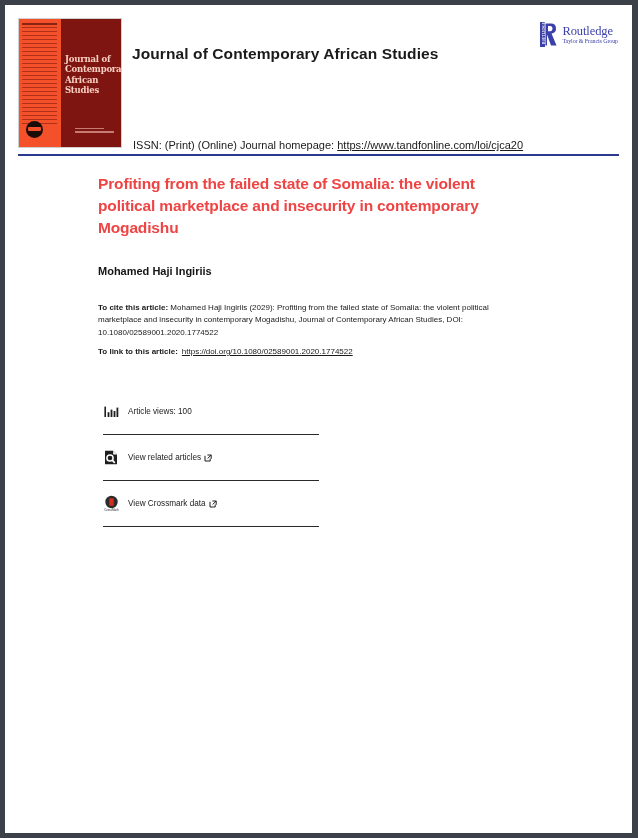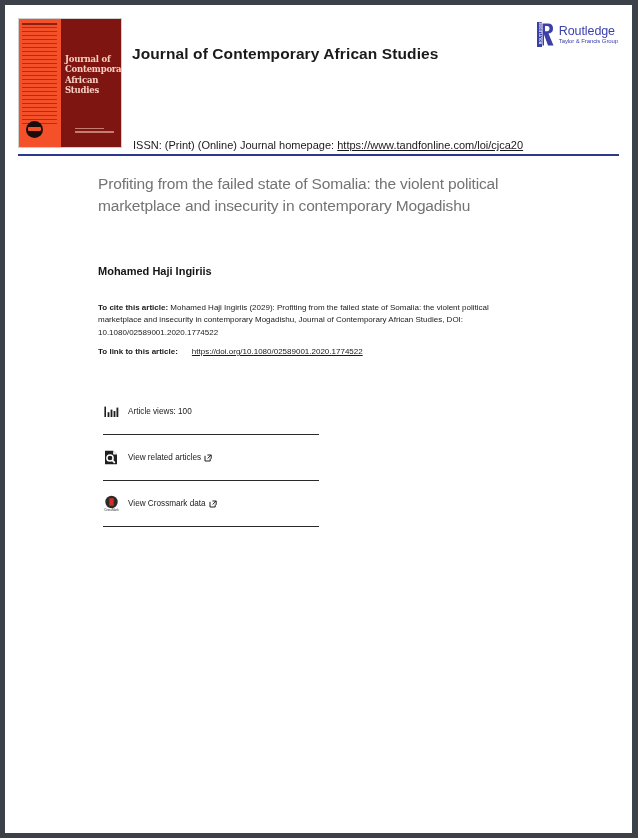--- a/index.html
+++ b/index.html
@@ -126,20 +126,21 @@
     color: #1a1a1a;
     letter-spacing: 0.1px;
   }
   .routledge {
     position: absolute;
     right: 14px;
     top: 17px;
     display: flex;
     align-items: center;
     gap: 4px;
+    font-family: Liberation Serif, serif;
   }
   .routledge-mark {
     position: relative;
     width: 18px;
     height: 25px;
   }
   .routledge-mark .bar {
     position: absolute;
     left: 0; top: 0;
     width: 5px; height: 25px;
@@ -193,23 +194,23 @@
     background: #2b3a8f;
   }
 
   
   .article-title {
     position: absolute;
     left: 93px;
     top: 168px;
     width: 430px;
     font-size: 15.5px;
-    font-weight: 400;
+    font-weight: 700;
     line-height: 1.42;
-    color: #737373;
+    color: #ef4444;
     letter-spacing: -0.15px;
   }
   .author {
     position: absolute;
     left: 93px;
     top: 260px;
     font-size: 11px;
     font-weight: 700;
     color: #141414;
   }
@@ -229,21 +230,21 @@
     position: absolute;
     left: 93px;
     top: 342px;
     width: 432px;
     font-size: 8px;
     color: #1a1a1a;
   }
   .link-block b { font-weight: 700; }
   .link-block a {
     color: #1a1a1a;
-    margin-left: 14px;
+    margin-left: 4px;
   }
 
   
   .actions {
     position: absolute;
     left: 98px;
     top: 384px;
     width: 216px;
   }
   .action-row {

